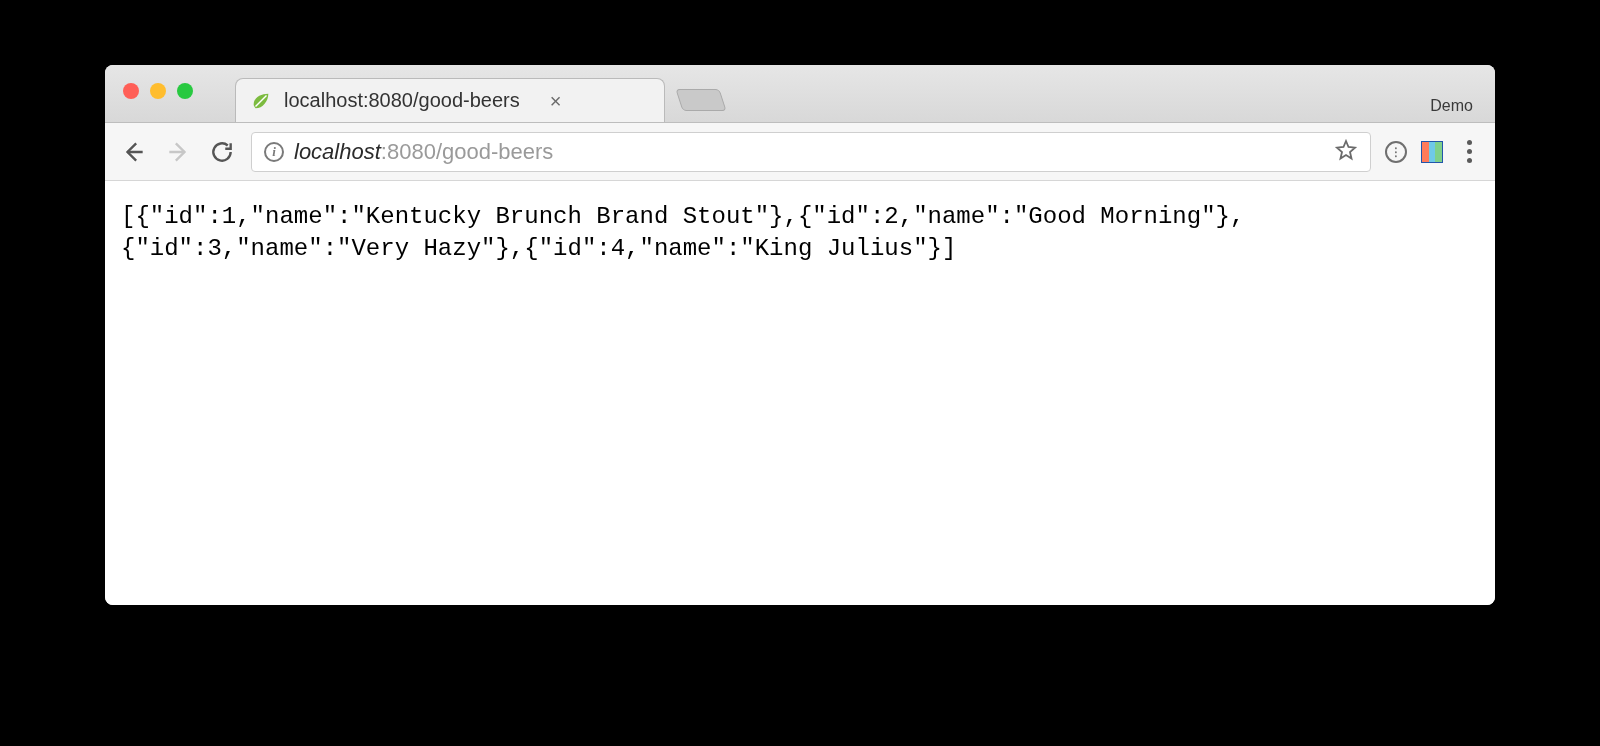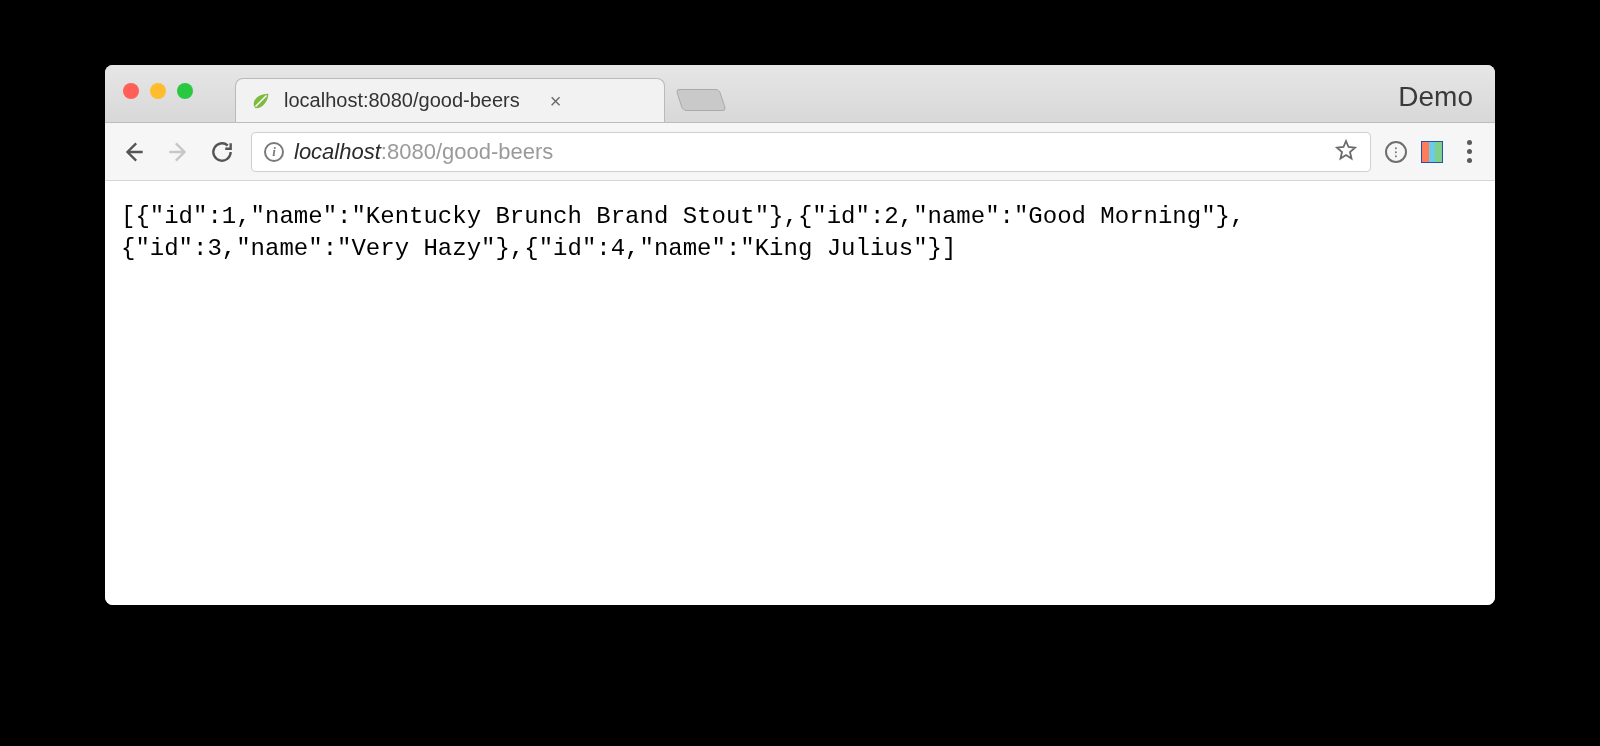--- a/index.html
+++ b/index.html
@@ -42,23 +42,23 @@
       width: 16px;
       height: 16px;
       border-radius: 50%;
     }
     .tl-close { background: #ff5f57; }
     .tl-min   { background: #ffbd2e; }
     .tl-max   { background: #28c940; }
     .profile-label {
       position: absolute;
       right: 22px;
-      top: 16px;
+      top: 32px;
       color: #3a3a3a;
-      font-size: 28px;
+      font-size: 16px;
     }
     .tab {
       margin-left: 130px;
       height: 44px;
       background: #f2f2f2;
       border: 1px solid #bababa;
       border-bottom: none;
       border-top-left-radius: 8px;
       border-top-right-radius: 8px;
       display: flex;

